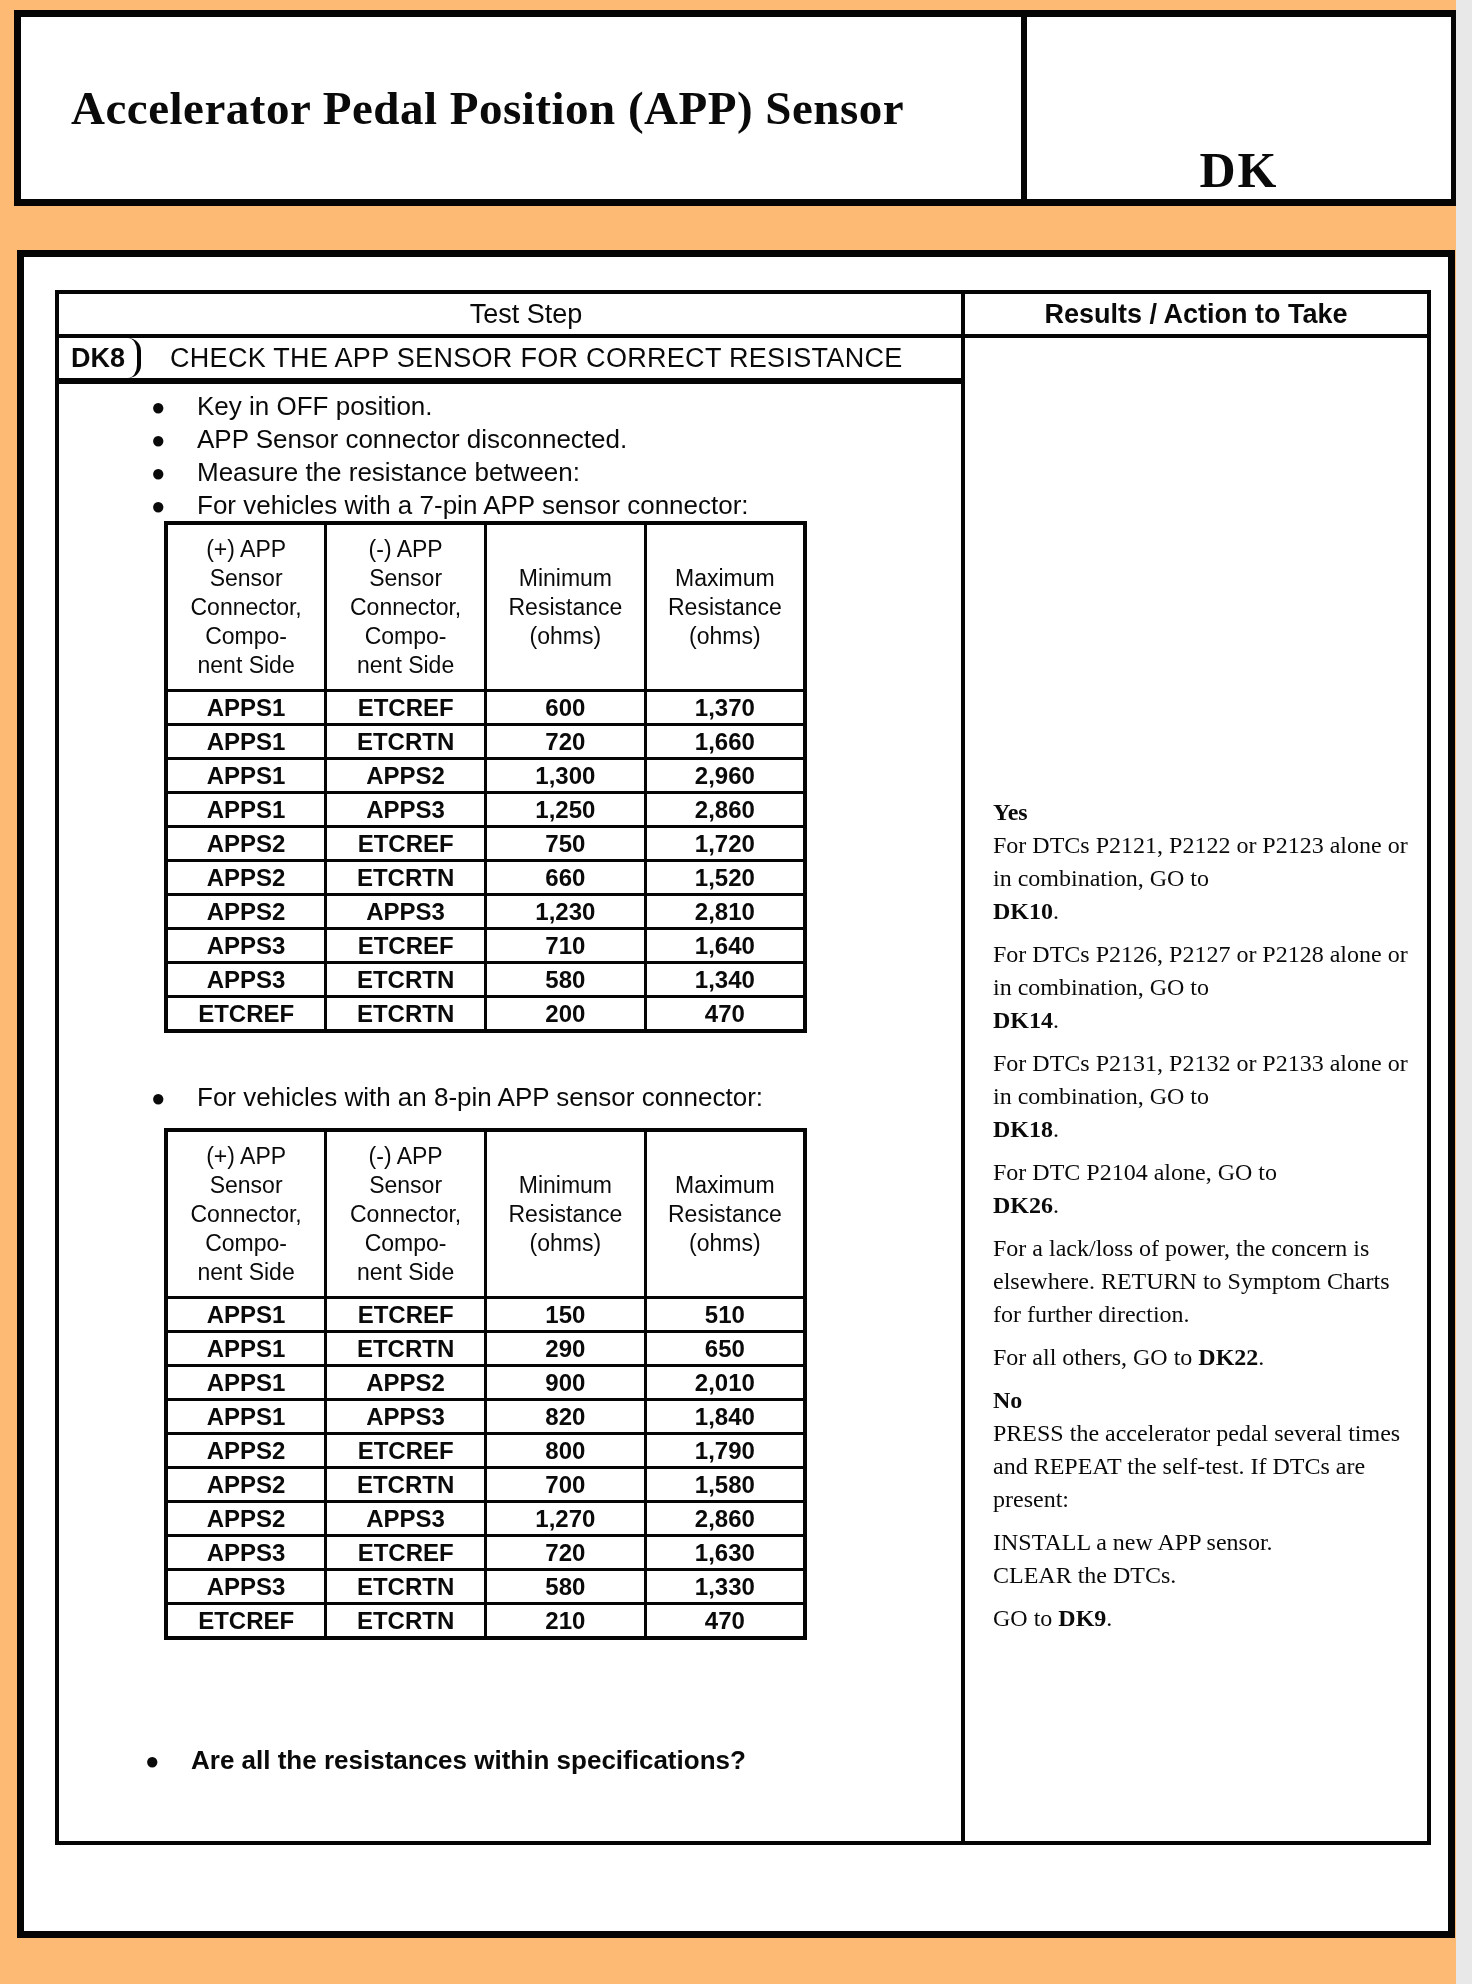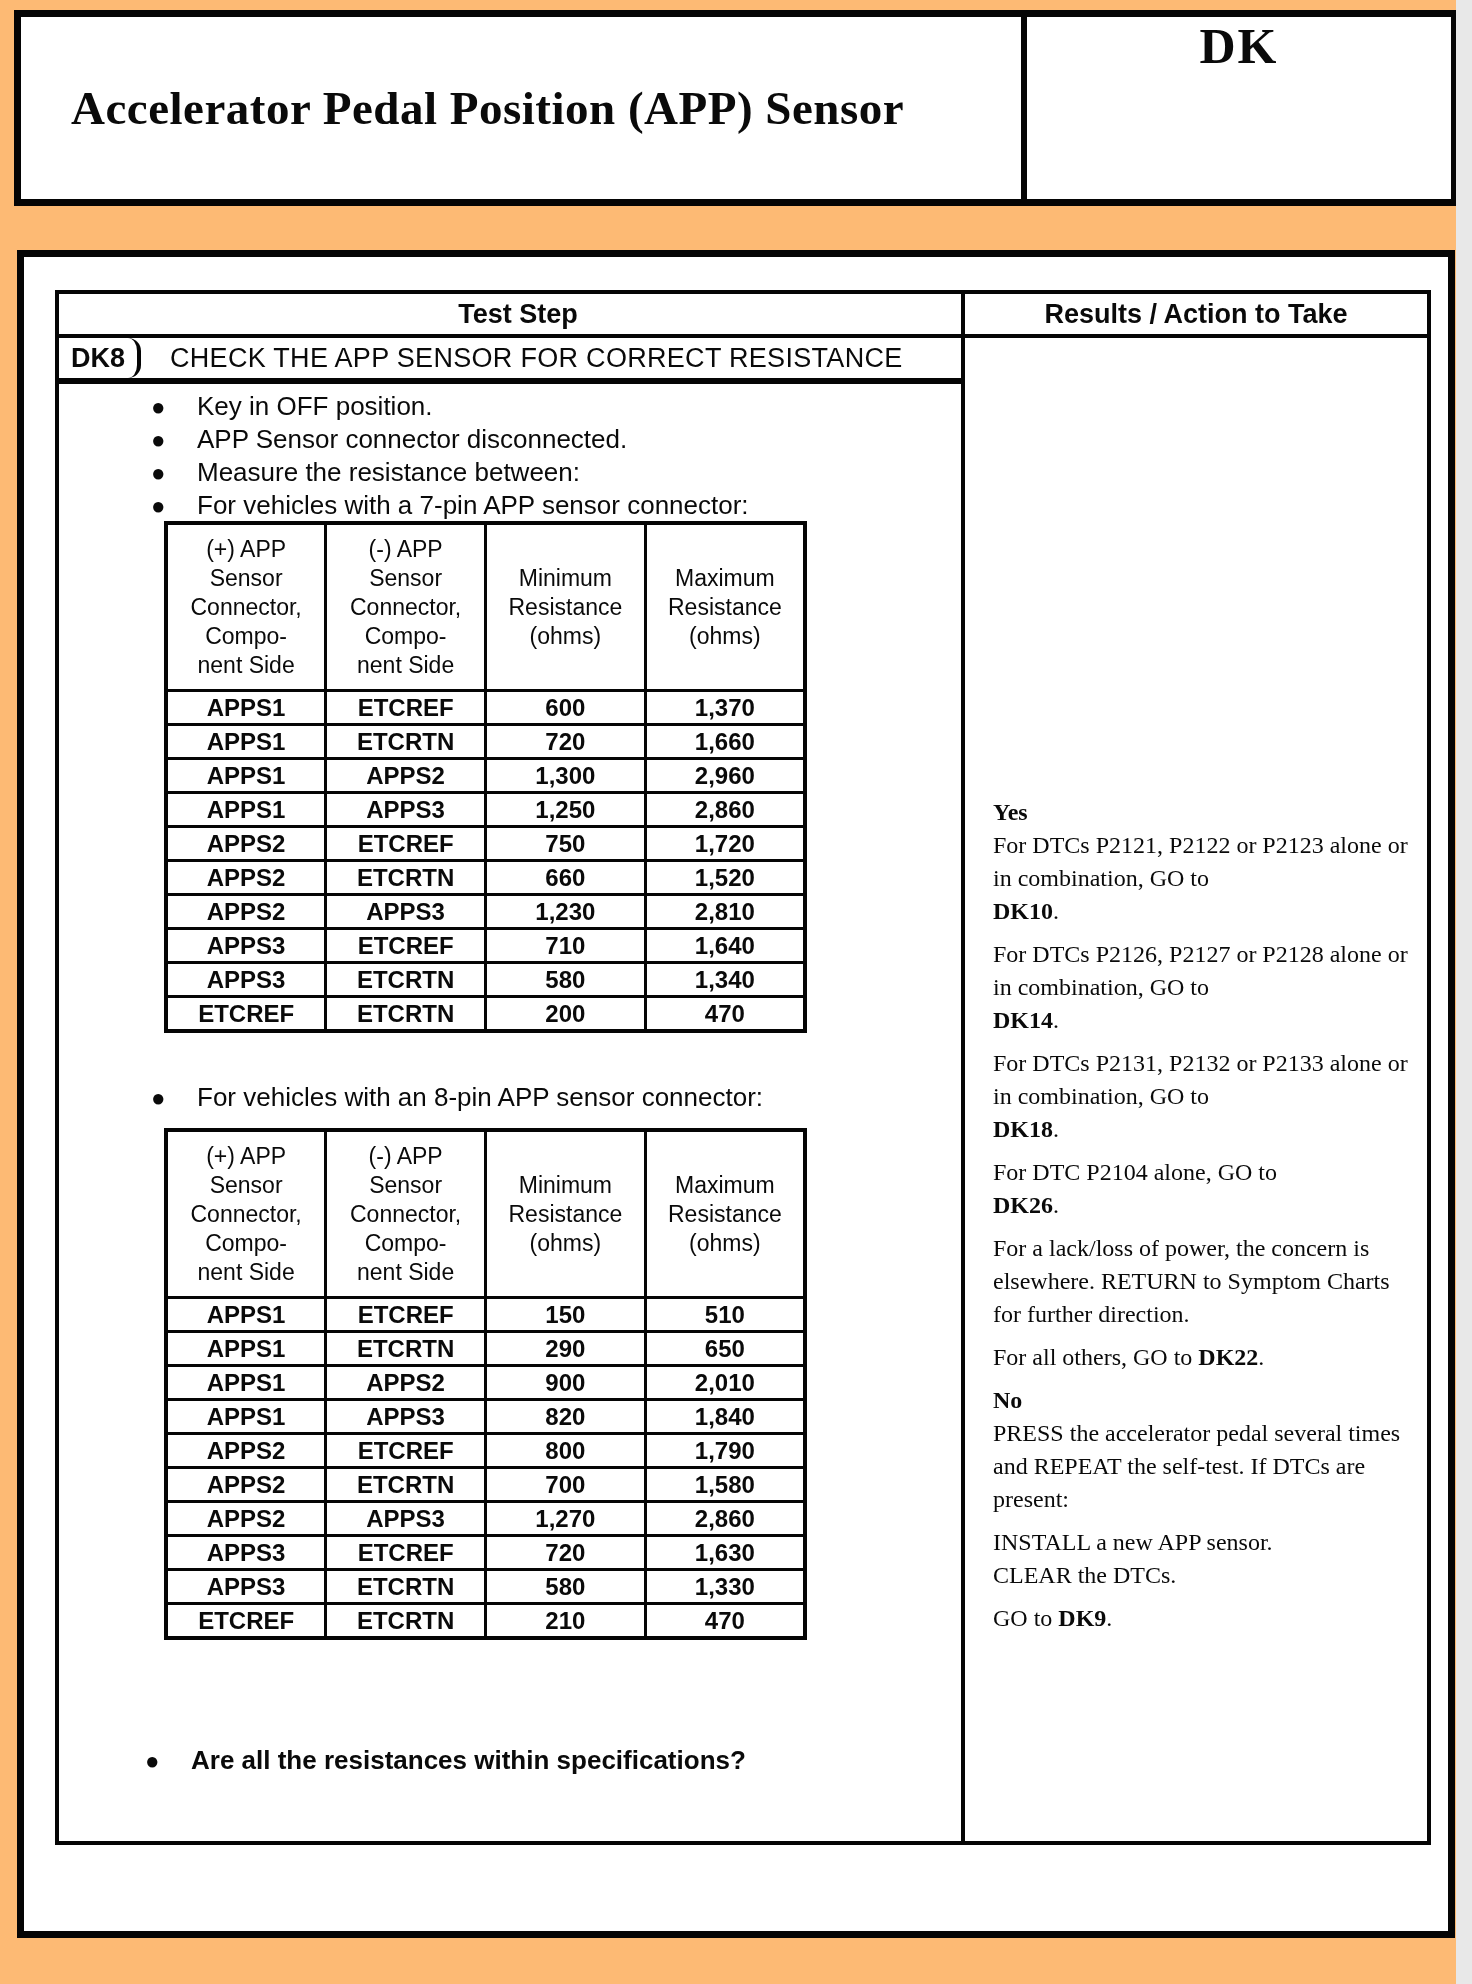--- a/index.html
+++ b/index.html
@@ -13,36 +13,36 @@
     border:7px solid #050505;box-sizing:border-box;display:flex;background:#fff;
   }
   .header-title-cell{
     width:1006px;border-right:6px solid #050505;display:flex;align-items:center;
     padding-left:50px;box-sizing:border-box;
   }
   .header-title{
     font-family:"Liberation Serif", serif;font-weight:bold;font-size:47px;
     letter-spacing:0.5px;white-space:nowrap;
   }
-  .header-code-cell{flex:1;display:flex;align-items:flex-start;justify-content:center;}
+  .header-code-cell{flex:1;display:flex;align-items:flex-end;justify-content:center;}
   .header-code{font-family:"Liberation Serif", serif;font-weight:bold;font-size:50px;letter-spacing:2px;}
 
   
   .main-box{
     position:absolute;left:17px;top:250px;width:1438px;height:1688px;
     border:7px solid #050505;box-sizing:border-box;background:#fff;
   }
   .inner-table{
     position:absolute;left:31px;top:33px;width:1376px;height:1555px;
     border:4px solid #050505;box-sizing:border-box;
   }
   .col-divider{position:absolute;left:902px;top:0;bottom:0;width:4px;background:#050505;}
 
   .thead-row{position:absolute;left:0;top:0;right:0;height:40px;border-bottom:4px solid #050505;}
-  .th-test{position:absolute;left:8px;top:0;width:902px;height:40px;display:flex;align-items:center;justify-content:center;font-weight:bold;font-size:27px;}
+  .th-test{position:absolute;left:16px;top:0;width:902px;height:40px;display:flex;align-items:center;justify-content:center;font-weight:normal;font-size:27px;}
   .th-results{position:absolute;left:906px;right:0;top:0;height:40px;display:flex;align-items:center;justify-content:center;font-weight:bold;font-size:27px;}
 
   .dk8-row{position:absolute;left:0;top:44px;width:902px;height:46px;border-bottom:6px solid #050505;display:flex;box-sizing:border-box;}
   .dk8-cell{width:82px;border-right:4px solid #050505;display:flex;align-items:center;justify-content:center;font-weight:bold;font-size:27px;box-sizing:border-box;border-radius:13px;}
   .dk8-title{flex:1;display:flex;align-items:center;padding-left:29px;font-weight:normal;font-size:27px;letter-spacing:0.3px;}
 
   
   .teststep-col{position:absolute;left:0;top:96px;width:902px;bottom:0;}
   .bullet{position:absolute;left:92px;display:flex;font-size:26px;line-height:33px;}
   .bullet .dot{width:46px;font-size:24px;}

